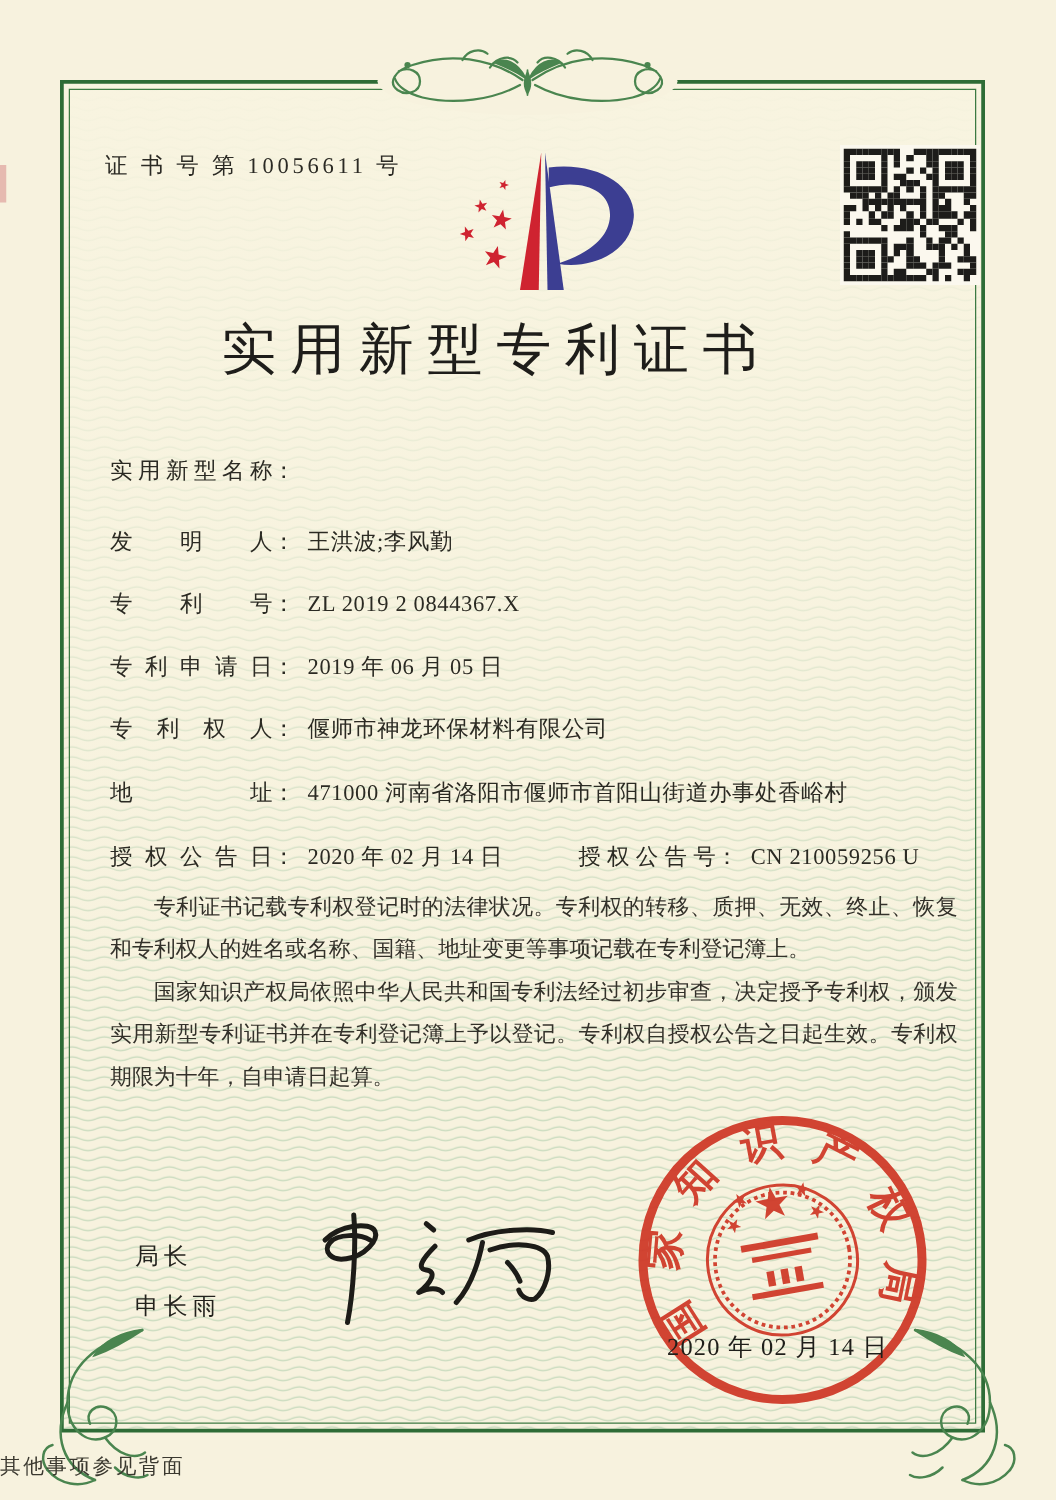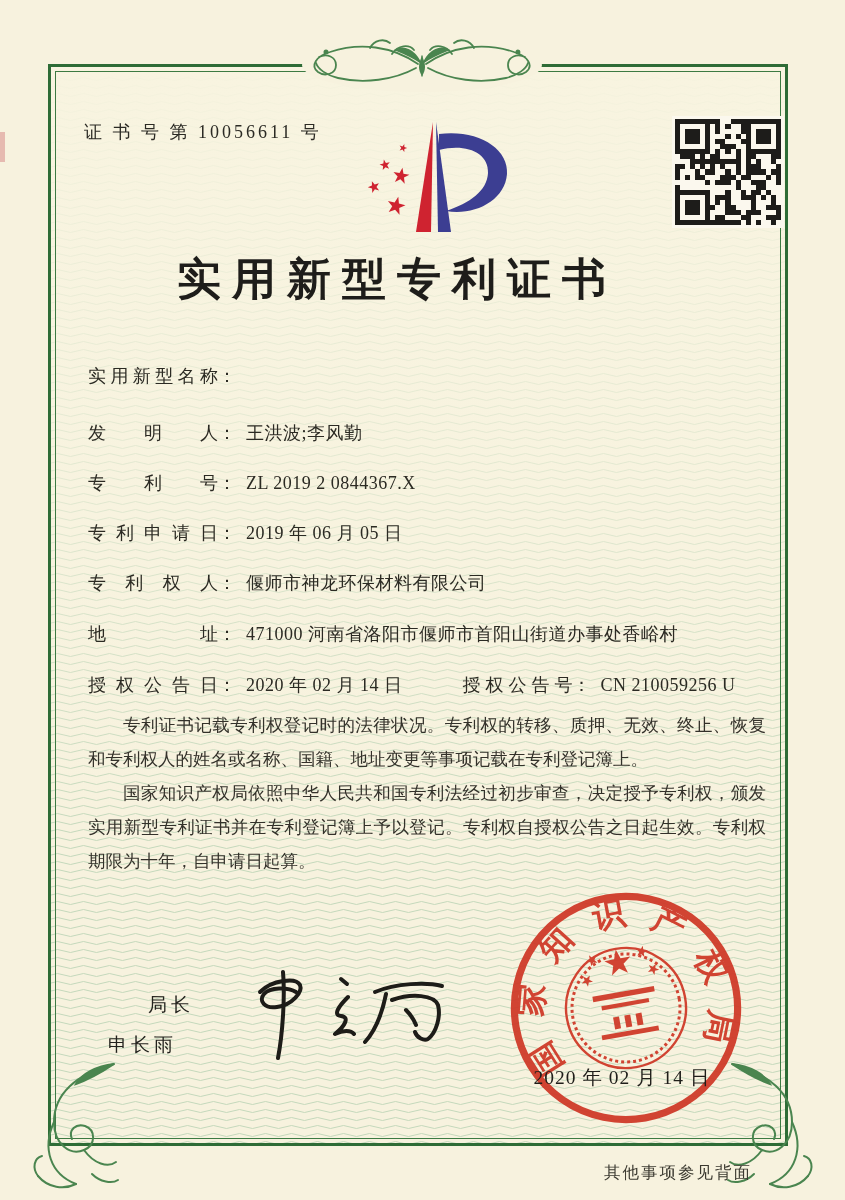--- a/index.html
+++ b/index.html
@@ -21,40 +21,40 @@
   .flourish.left{left:24px;}
   .flourish.right{left:726px;}
   .scan-mark{position:absolute;left:0;top:132px;width:5px;height:30px;background:#e3b0a8;opacity:.85;}
   
   .cert-no{position:absolute;left:84px;top:120px;font-size:18px;letter-spacing:3px;color:#2b2a24;}
   .logo{position:absolute;left:346px;top:116px;width:172px;height:124px;}
   .qr{position:absolute;left:672px;top:116px;width:112px;height:112px;background:#fbf8ee;padding:3px;box-sizing:border-box;}
   .qr-grid{display:grid;grid-template-columns:repeat(21,1fr);grid-template-rows:repeat(21,1fr);width:100%;height:100%;}
   .qr-grid div.on{background:#1d1c1a;}
   .doc-title{position:absolute;left:48px;width:698px;top:250px;text-align:center;
-    font-size:44px;font-weight:bold;letter-spacing:11px;color:#1e1d1a;}
+    font-size:44px;font-weight:normal;letter-spacing:11px;color:#1e1d1a;}
   
   .field{position:absolute;left:88px;width:676px;font-size:18px;color:#2b2a23;display:flex;align-items:baseline;}
   .f-label{display:inline-block;width:130px;text-align:justify;text-align-last:justify;}
   .f-colon{margin-right:10px;}
   .f-value{letter-spacing:.5px;}
   .pair2{margin-left:60px;display:flex;align-items:baseline;}
   .pair2 .f-label{width:110px;}
   
   .paragraphs{position:absolute;left:88px;top:708px;width:678px;}
   .paragraphs p{margin:0;text-indent:2em;font-size:17.5px;line-height:34px;color:#33312a;text-align:justify;}
   
-  .signer-title{position:absolute;left:108px;top:992px;font-size:19px;letter-spacing:4px;color:#23221d;margin-left:40px;}
+  .signer-title{position:absolute;left:108px;top:992px;font-size:19px;letter-spacing:4px;color:#23221d;}
   .signer-name{position:absolute;left:108px;top:1032px;font-size:19px;letter-spacing:4px;color:#23221d;}
   .signature{position:absolute;left:238px;top:960px;width:218px;height:108px;}
   .seal{position:absolute;left:506px;top:888px;width:240px;height:240px;transform:rotate(-10deg);opacity:.93;}
   .seal-date{position:absolute;left:514px;top:1064px;width:216px;text-align:center;
     font-size:19.5px;letter-spacing:1px;color:#1f1e1a;}
   .page-info{position:absolute;left:48px;width:740px;top:1112px;text-align:center;font-size:15.5px;color:#2b2a24;letter-spacing:1px;}
-  .back-note{position:absolute;left:0;width:752px;top:1162px;text-align:right;font-size:16.5px;letter-spacing:2px;color:#3a382f;}
+  .back-note{position:absolute;left:0;width:752px;top:1162px;text-align:left;font-size:16.5px;letter-spacing:2px;color:#3a382f;}
   svg{display:block;}
 </style>
 </head>
 <body>
 
 <div class="page">
 
   <svg width="0" height="0" style="position:absolute" aria-hidden="true">
     <defs>
       <path id="star" d="M0,-10 L2.35,-3.24 L9.51,-3.09 L3.8,1.24 L5.88,8.09 L0,4 L-5.88,8.09 L-3.8,1.24 L-9.51,-3.09 L-2.35,-3.24 Z"></path>

